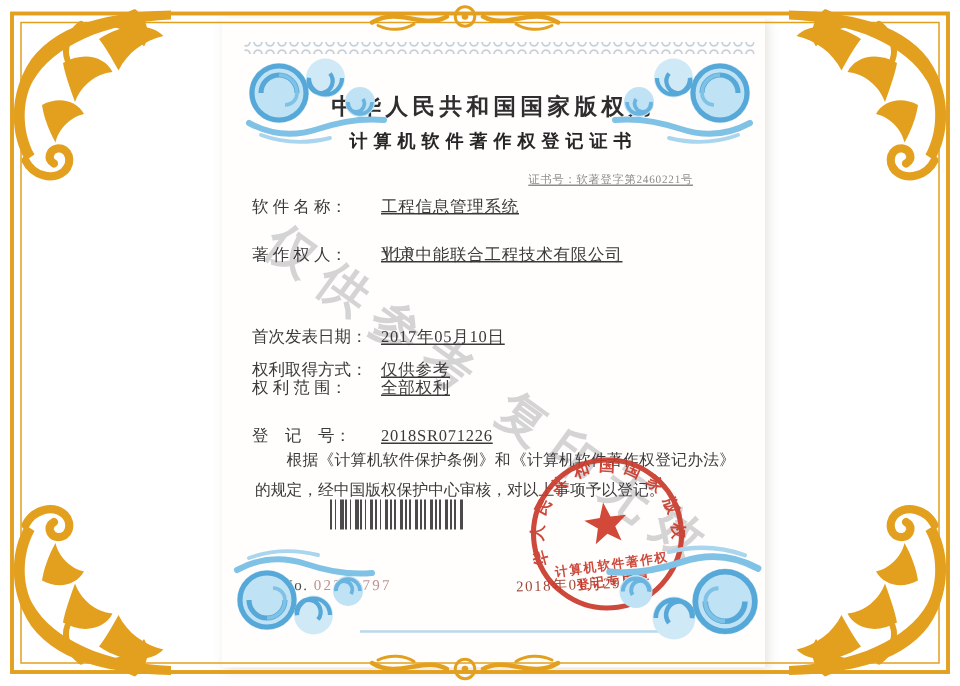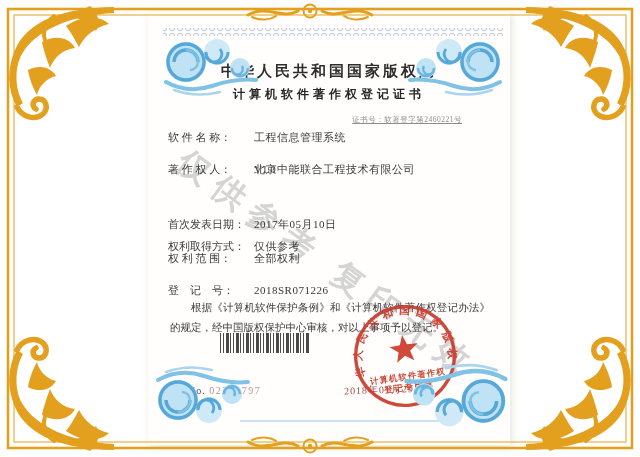--- a/index.html
+++ b/index.html
@@ -8,21 +8,21 @@
   .paper{position:absolute;left:148px;top:12px;width:362px;height:433px;background:#fffefc;
          box-shadow:2px 2px 7px rgba(170,165,150,.30);overflow:hidden;}
   .deco{position:absolute;left:0;top:0;width:640px;height:457px;pointer-events:none;}
   .agency{position:absolute;left:0;top:50px;width:362px;text-align:center;font-size:15px;
           font-weight:bold;letter-spacing:3px;color:#2e2e2e;}
   .title{position:absolute;left:0;top:74px;width:362px;text-align:center;font-size:12px;
          font-weight:bold;letter-spacing:4px;color:#262626;}
   .certno{position:absolute;right:48px;top:103px;font-size:7.5px;color:#8d8d8d;letter-spacing:.5px;text-decoration:underline;}
   .frow{position:absolute;left:20px;font-size:11px;color:#3a3a3a;white-space:nowrap;}
   .frow .lab{display:inline-block;width:86px;}
-  .frow .val{letter-spacing:.5px;}
+  .frow .val{letter-spacing:.5px;text-decoration:underline;}
   .v2{position:absolute;left:106px;top:131px;font-size:11px;color:#3a3a3a;margin-top:20px;}
   .para{position:absolute;left:22px;top:286px;width:320px;font-size:10.5px;line-height:1.95;
         color:#3a3a3a;text-indent:2em;text-align:justify;}
   .barcode{position:absolute;left:72px;top:321px;width:90px;height:20px;
      background:
        repeating-linear-gradient(90deg,#2b2b2b 0 1.5px,transparent 1.5px 3px,#2b2b2b 3px 4px,
          transparent 4px 6.5px,#2b2b2b 6.5px 9px,transparent 9px 10px);
      opacity:.85;}
   .watermark{position:absolute;left:46px;top:128px;font-size:33px;letter-spacing:10px;
      color:rgba(150,150,155,.40);transform:rotate(36deg);transform-origin:0 0;

